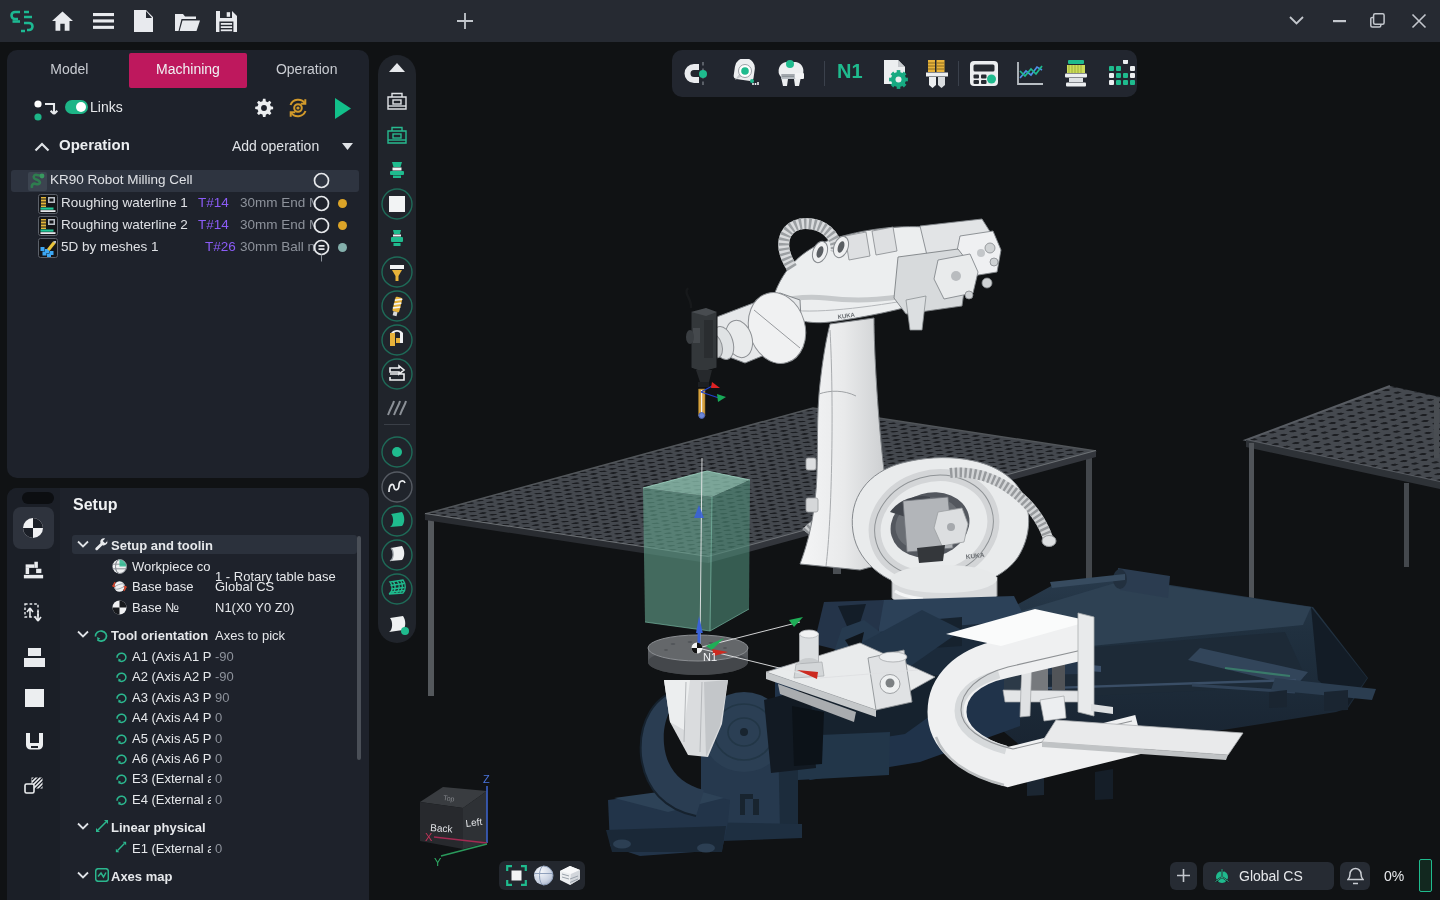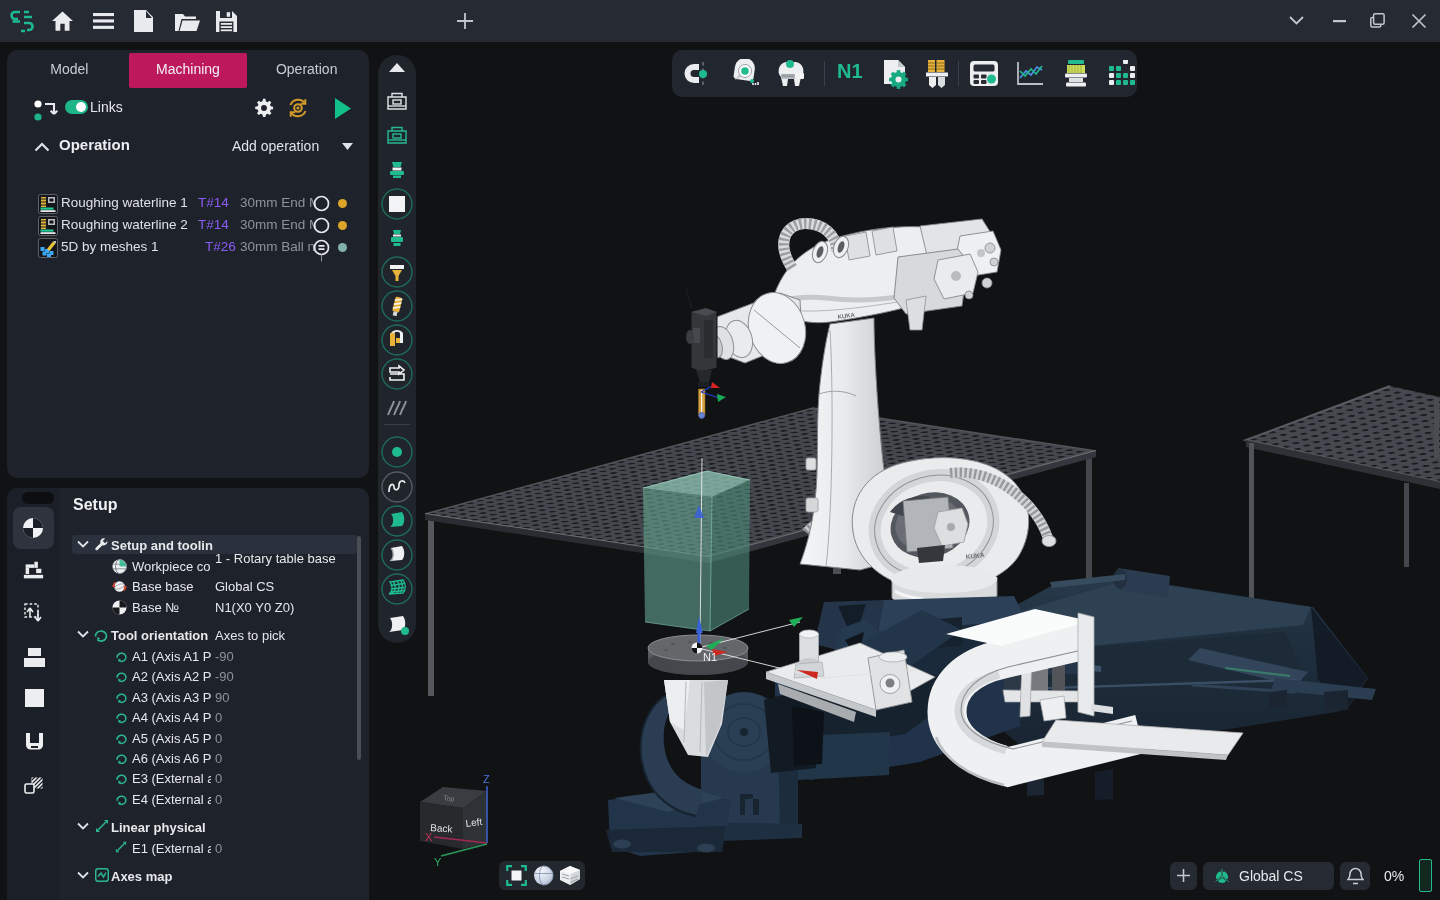--- a/index.html
+++ b/index.html
@@ -409,20 +409,31 @@
     <div class="op-head">
       <svg class="abs" style="left:27px;top:7px" width="16" height="10" viewBox="0 0 16 10">
           <path d="M1.5 8.5 L8 2 L14.5 8.5" fill="none" stroke="#dfe2e6" stroke-width="2.2"></path>
         </svg>
       <div class="abs" style="left:52px;top:1px;font-size:15px;font-weight:bold;color:#eceef1">Operation</div>
       <div class="abs" style="left:225px;top:3px;font-size:14px;color:#dfe2e6">Add operation</div>
       <svg class="abs" style="left:335px;top:8px" width="11" height="7" viewBox="0 0 11 7">
           <path d="M0 0 H11 L5.5 7 Z" fill="#dfe2e6"></path>
         </svg>
     </div>
+    <div class="op-row" style="top:120px;background:#2e3440;border-radius:3px">
+      <svg class="abs" style="left:17px;top:2px" width="19" height="19" viewBox="0 0 19 19">
+          <rect width="19" height="19" rx="2" fill="#3c4450"></rect>
+          <path d="M4 16 C3 12 6 11 8 12 C11 13 13 11 11 9 C9 7 7 8 6 6 C5 4 7 2 9 3 C12 4 14 3 15 5" fill="none" stroke="#2f7d4f" stroke-width="2.6"></path>
+          <circle cx="14" cy="4" r="2.4" fill="#38995f"></circle>
+        </svg>
+      <span class="abs" style="left:39px;top:2px">KR90 Robot Milling Cell</span>
+      <svg class="abs" style="left:302px;top:2px" width="17" height="17">
+          <circle cx="8.5" cy="8.5" r="7" fill="none" stroke="#e6e8eb" stroke-width="1.7"></circle>
+        </svg>
+    </div>
     <div class="op-row" style="top:143px">
       <svg class="abs" style="left:27px;top:1px" width="20" height="20" viewBox="0 0 20 20">
           <rect x="0.5" y="0.5" width="19" height="19" rx="2" fill="#14161a" stroke="#5c616a"></rect>
           <rect x="3" y="3" width="5" height="10" fill="#e2b63a"></rect>
           <path d="M3 5 h5 M3 8 h5 M3 11 h5" stroke="#14161a" stroke-width="1.2"></path>
           <rect x="10" y="3" width="7" height="6" fill="#b9bec6"></rect>
           <rect x="11.5" y="4.5" width="4" height="3" fill="#14161a"></rect>
           <rect x="2.5" y="13.5" width="13" height="2.2" fill="#20c997"></rect>
           <rect x="2.5" y="16.2" width="15" height="1.8" fill="#e6e8eb"></rect>
         </svg>
@@ -527,21 +538,21 @@
     <svg class="abs" style="left:87px;top:49px" width="15" height="15" viewBox="0 0 24 24">
         <path fill="#e9ebee" d="M21.7 6.1 l-3.9 3.9 -3.8-3.8 3.9-3.9 a6 6 0 0 0 -7.6 7.6 L2.5 17.7 a2.3 2.3 0 0 0 3.2 3.2 l7.8-7.8 a6 6 0 0 0 7.6-7.6 z"></path>
       </svg>
     <div class="p2row p2bold" style="left:104px;top:50px">Setup and toolin</div>
     <svg class="abs" style="left:105px;top:71px" width="15" height="15">
         <circle cx="7.5" cy="7.5" r="7" fill="#f0f1f3"></circle>
         <path d="M7.5 .5 a7 7 0 0 1 0 14 a4 7 0 0 1 0 -14 a4 7 0 0 0 0 14 M.7 5.2 h13.6 M.7 9.8 h13.6" fill="none" stroke="#8d9298" stroke-width="1"></path>
         <path d="M7.5 .8 a6.7 6.7 0 0 1 6.7 6.7 l-6.7 0 z" fill="#2bb78e" opacity="0.85"></path>
       </svg>
     <div class="p2row clip" style="left:125px;top:71px">Workpiece cor</div>
-      <div class="p2val" style="top:63px">1 - Rotary table base</div>
+      <div class="p2val" style="top:81px">1 - Rotary table base</div>
     <svg class="abs" style="left:105px;top:91px" width="15" height="15" viewBox="0 0 15 15">
         <circle cx="7.5" cy="7.5" r="5.2" fill="#f0f1f3"></circle>
         <ellipse cx="7.5" cy="7.5" rx="5.2" ry="2.1" fill="none" stroke="#9aa0a6" stroke-width="0.8" transform="rotate(-18 7.5 7.5)"></ellipse>
         <path d="M3.2 3.2 a6.3 6.3 0 0 0 -1.7 4.6" fill="none" stroke="#d4452c" stroke-width="1.5"></path>
         <path d="M11.8 11.8 a6.3 6.3 0 0 0 1.7 -4.6" fill="none" stroke="#d4452c" stroke-width="1.5"></path>
         <path d="M1.5 7.8 l-1 -1.6 M1.5 7.8 l1.7 -0.9 M13.5 7.2 l1 1.6 M13.5 7.2 l-1.7 0.9" stroke="#d4452c" stroke-width="1.2"></path>
       </svg>
     <div class="p2row clip" style="left:125px;top:91px">Base base</div>
       <div class="p2val" style="top:91px">Global CS</div>
     <svg class="abs" style="left:105px;top:112px" width="15" height="15" viewBox="0 0 15 15">

